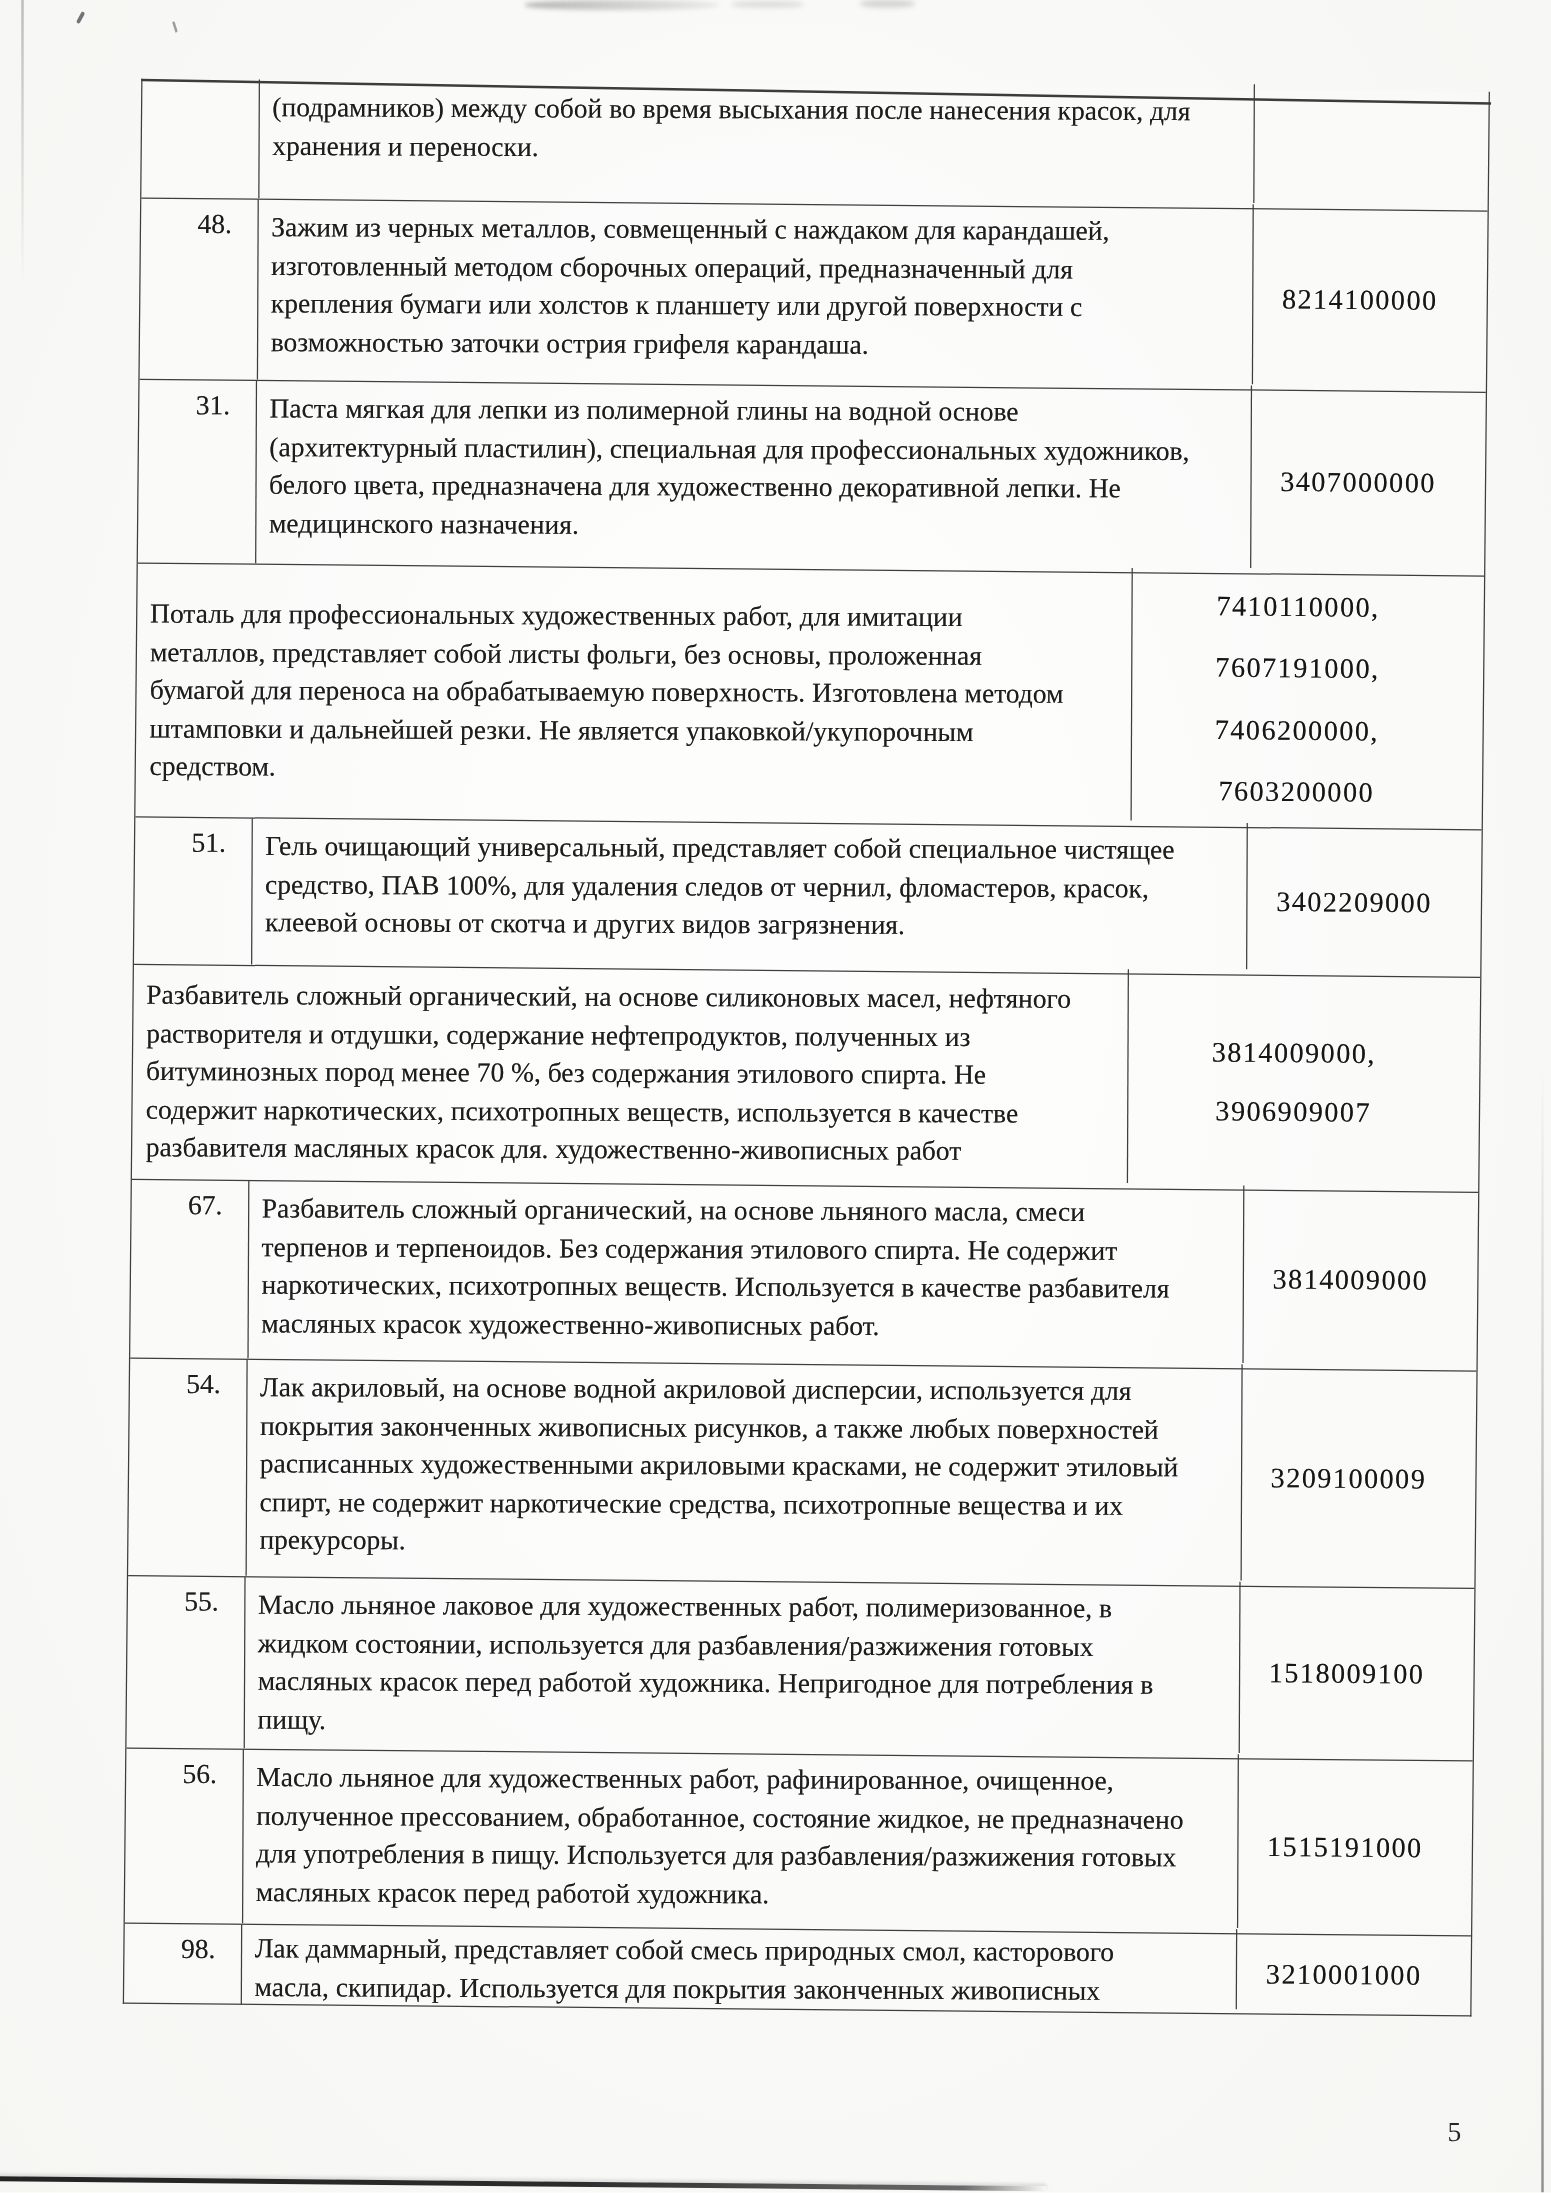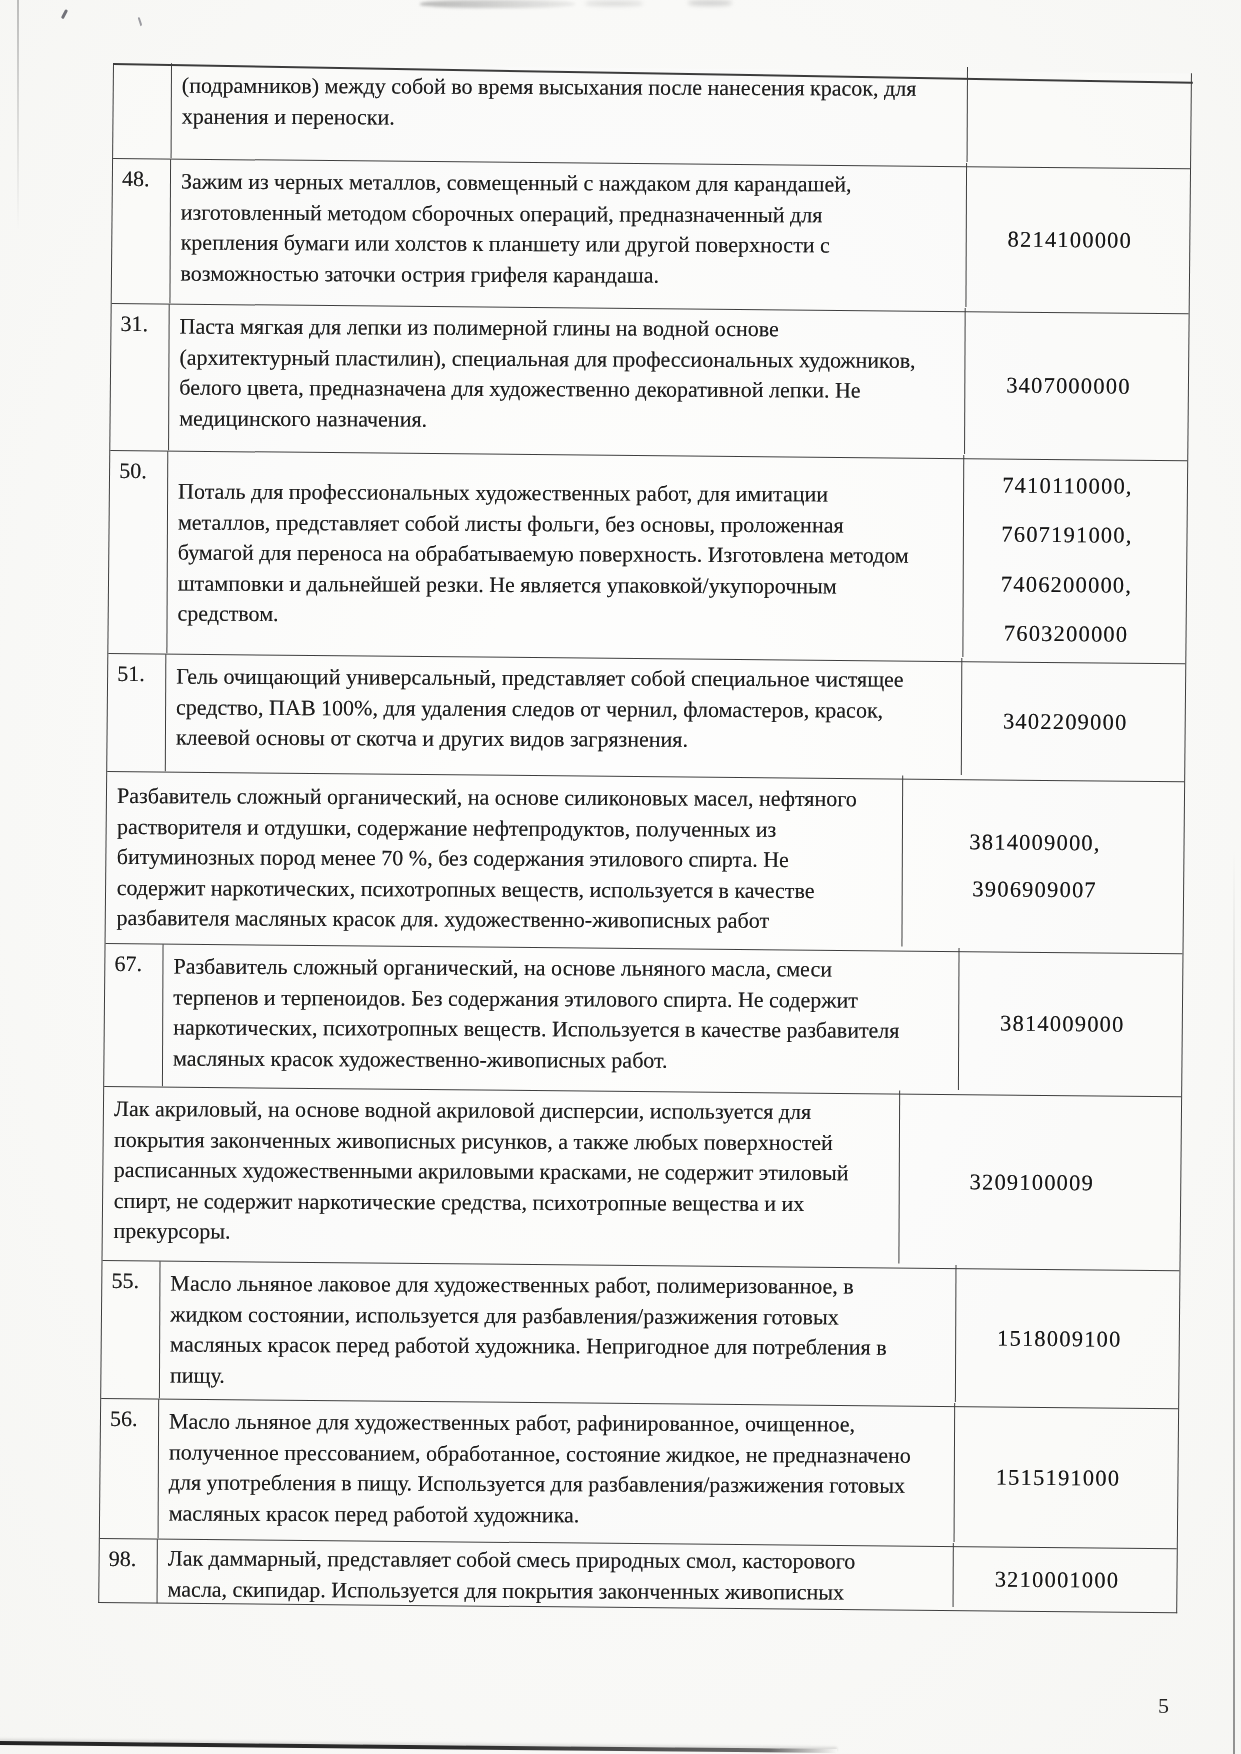--- a/index.html
+++ b/index.html
@@ -29,20 +29,21 @@
   .row{display:flex;box-sizing:border-box;border-top:1.5px solid #3e3e3e;}
   .row.first{border-top:none;}
   .r0{height:95px}.r1{height:145px}.r2{height:147px}.r3{height:203px}.r4{height:118px}
   .r5{height:172px}.r6{height:143px}.r7{height:174px}.r8{height:138px}.r9{height:140px}.r10{height:65px}
 
   .c-num{
     flex:0 0 58px;box-sizing:border-box;border-right:1.5px solid #3e3e3e;
     padding:6px 0 16px 9px;font-size:22px;line-height:28px;
     transform:rotate(-0.3deg);transform-origin:0 0;
     text-shadow:0 0 .5px rgba(25,25,25,.6);
+    margin-left:36px;
   }
   .c-desc{
     flex:0 0 796px;box-sizing:border-box;border-right:1.5px solid #3e3e3e;
     padding:7px 12px 0 10px;font-size:22px;line-height:30.5px;
     white-space:pre-line;
     transform:rotate(-0.3deg);transform-origin:0 0;
     text-shadow:0 0 .5px rgba(25,25,25,.6);
   }
   .r3 .c-desc{padding-top:25px;}
   .r5 .c-desc{padding-top:9px;}
@@ -134,21 +135,20 @@
       <div class="c-desc">Паста мягкая для лепки из полимерной глины на водной основе
 (архитектурный пластилин), специальная для профессиональных художников,
 белого цвета, предназначена для художественно декоративной лепки. Не
 медицинского назначения.</div>
       <div class="c-code">
         <div>3407000000</div>
       </div>
     </div>
 
     <div class="row r3">
-      <div class="c-num">50.</div>
       <div class="c-desc">Поталь для профессиональных художественных работ, для имитации
 металлов, представляет собой листы фольги, без основы, проложенная
 бумагой для переноса на обрабатываемую поверхность. Изготовлена методом
 штамповки и дальнейшей резки. Не является упаковкой/укупорочным
 средством.</div>
       <div class="c-code">
         <div>7410110000,</div>
         <div>7607191000,</div>
         <div>7406200000,</div>
         <div>7603200000</div>
@@ -182,20 +182,21 @@
       <div class="c-desc">Разбавитель сложный органический, на основе льняного масла, смеси
 терпенов и терпеноидов. Без содержания этилового спирта. Не содержит
 наркотических, психотропных веществ. Используется в качестве разбавителя
 масляных красок художественно-живописных работ.</div>
       <div class="c-code">
         <div>3814009000</div>
       </div>
     </div>
 
     <div class="row r7">
+      <div class="c-num">54.</div>
       <div class="c-desc">Лак акриловый, на основе водной акриловой дисперсии, используется для
 покрытия законченных живописных рисунков, а также любых поверхностей
 расписанных художественными акриловыми красками, не содержит этиловый
 спирт, не содержит наркотические средства, психотропные вещества и их
 прекурсоры.</div>
       <div class="c-code">
         <div>3209100009</div>
       </div>
     </div>
 

